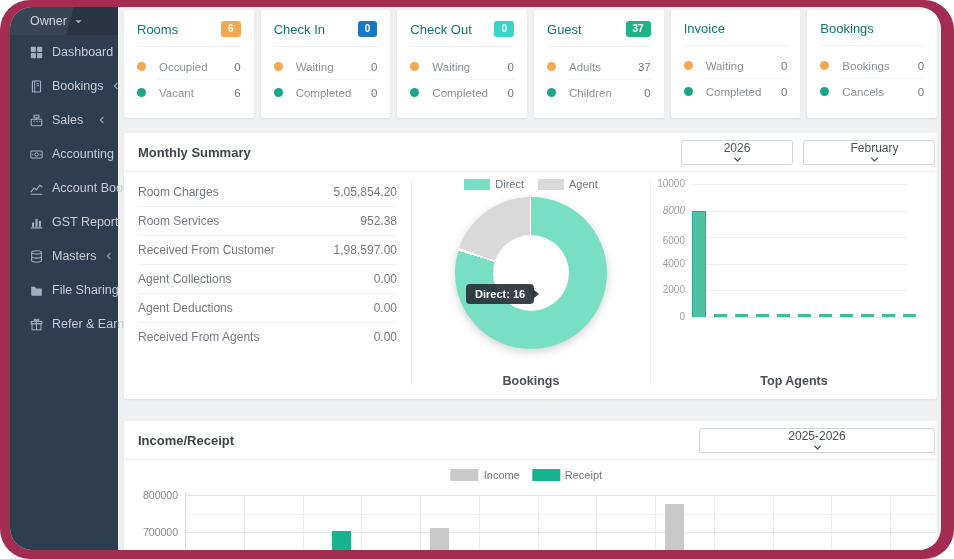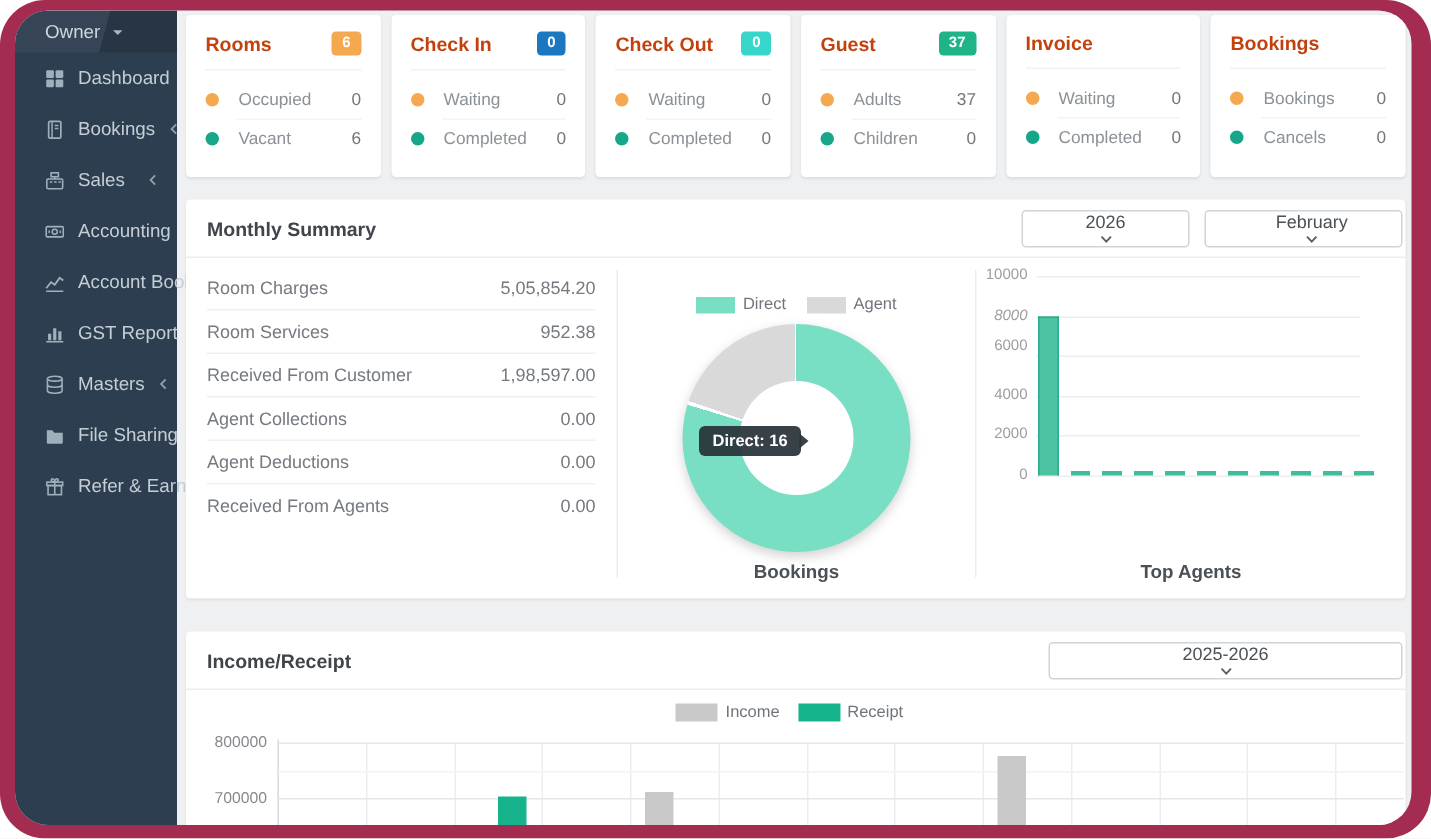--- a/index.html
+++ b/index.html
@@ -34,21 +34,21 @@
   
   .cards{display:flex;gap:7px;height:108px;flex:none;}
   .card{
     flex:1;min-width:0;background:#fff;border-radius:3px;
     box-shadow:0 1px 2px rgba(0,0,0,.08);padding:0 13px;
   }
   .card-head{
     display:flex;align-items:center;justify-content:space-between;
     padding:11px 0 9px;border-bottom:1px solid #f0f1f2;
   }
-  .card-title{font-size:13px;font-weight:700;color:#c2410c;}
+  .card-title{font-size:13px;font-weight:400;color:#0f766e;}
   .badge{
     font-size:10px;font-weight:700;color:#fff;border-radius:3px;
     padding:2px 7px;line-height:12px;
   }
   .card-rows{padding-top:7px;}
   .card-row{display:flex;align-items:center;height:25px;font-size:11.5px;}
   .dot{width:9px;height:9px;border-radius:50%;flex:none;}
   .row-label{margin-left:13px;color:#8b9196;flex:1;}
   .row-value{color:#70767b;}
   .row-sep{border-top:1px solid #f2f3f4;margin-left:21px;}
@@ -75,21 +75,21 @@
   .monthly{margin-top:15px;height:266px;flex:none;}
   .ms-body{display:flex;height:227px;}
   .col-table{width:287px;box-sizing:border-box;padding:6px 14px 0;}
   .vdiv{width:1px;background:#ededee;margin:8px 0 14px;}
   .t-row{
     display:flex;justify-content:space-between;align-items:center;
     height:28px;border-bottom:1px solid #eef0f1;font-size:12px;color:#757a80;
   }
   .t-row:last-child{border-bottom:none;}
   .col-donut{width:238px;display:flex;flex-direction:column;align-items:center;position:relative;}
-  .legend{display:flex;gap:14px;margin-top:25px;align-items:center;text-align:right;}
+  .legend{display:flex;gap:14px;margin-top:6px;align-items:center;text-align:right;}
   .legend-item{display:flex;align-items:center;gap:5px;font-size:11px;color:#6f757b;cursor:pointer;}
   .swatch{width:26px;height:11px;display:inline-block;}
   .donut{
     width:152px;height:152px;border-radius:50%;margin-top:7px;position:relative;
     filter:drop-shadow(0 3px 4px rgba(0,0,0,.18));
   }
   .donut-hole{position:absolute;inset:38px;border-radius:50%;background:#fff;}
   .chart-tooltip{
     position:absolute;left:54px;top:112px;background:rgba(40,49,56,.92);
     color:#fff;font-size:11px;font-weight:700;padding:4px 9px;border-radius:4px;
@@ -463,21 +463,21 @@
           <div class="vdiv"></div>
           <div class="col-agents" id="agents-chart">
             <div class="chart-caption">Top Agents</div>
           <div class="hgrid" style="left: 40px; width: 216px; top: 145px;"></div>
               <div class="tick-label" style="left: 0px; top: 139px;">0</div>
               <div class="hgrid" style="left: 40px; width: 216px; top: 118.4px;"></div>
               <div class="tick-label" style="left: 0px; top: 112.4px;">2000</div>
               <div class="hgrid" style="left: 40px; width: 216px; top: 91.8px;"></div>
               <div class="tick-label" style="left: 0px; top: 85.8px;">4000</div>
               <div class="hgrid" style="left: 40px; width: 216px; top: 65.2px;"></div>
-              <div class="tick-label" style="left: 0px; top: 53px;">6000</div>
+              <div class="tick-label" style="left: 0px; top: 63px;">6000</div>
               <div class="hgrid" style="left: 40px; width: 216px; top: 38.6px;"></div>
               <div class="tick-label" style="left: 0px; top: 32.6px; font-style: italic;">8000</div>
               <div class="hgrid" style="left: 40px; width: 216px; top: 12px;"></div>
               <div class="tick-label" style="left: 0px; top: 6px;">10000</div>
               <div class="ta-bar" style="left: 41px; width: 14px; top: 38.6px; height: 106.4px; background: rgb(76, 194, 163); border-color: rgb(42, 169, 139);"></div>
               <div class="ta-dash" style="left: 63px; right: 14px; top: 142px;"></div>
             </div>
         </div>
       </section>
 

